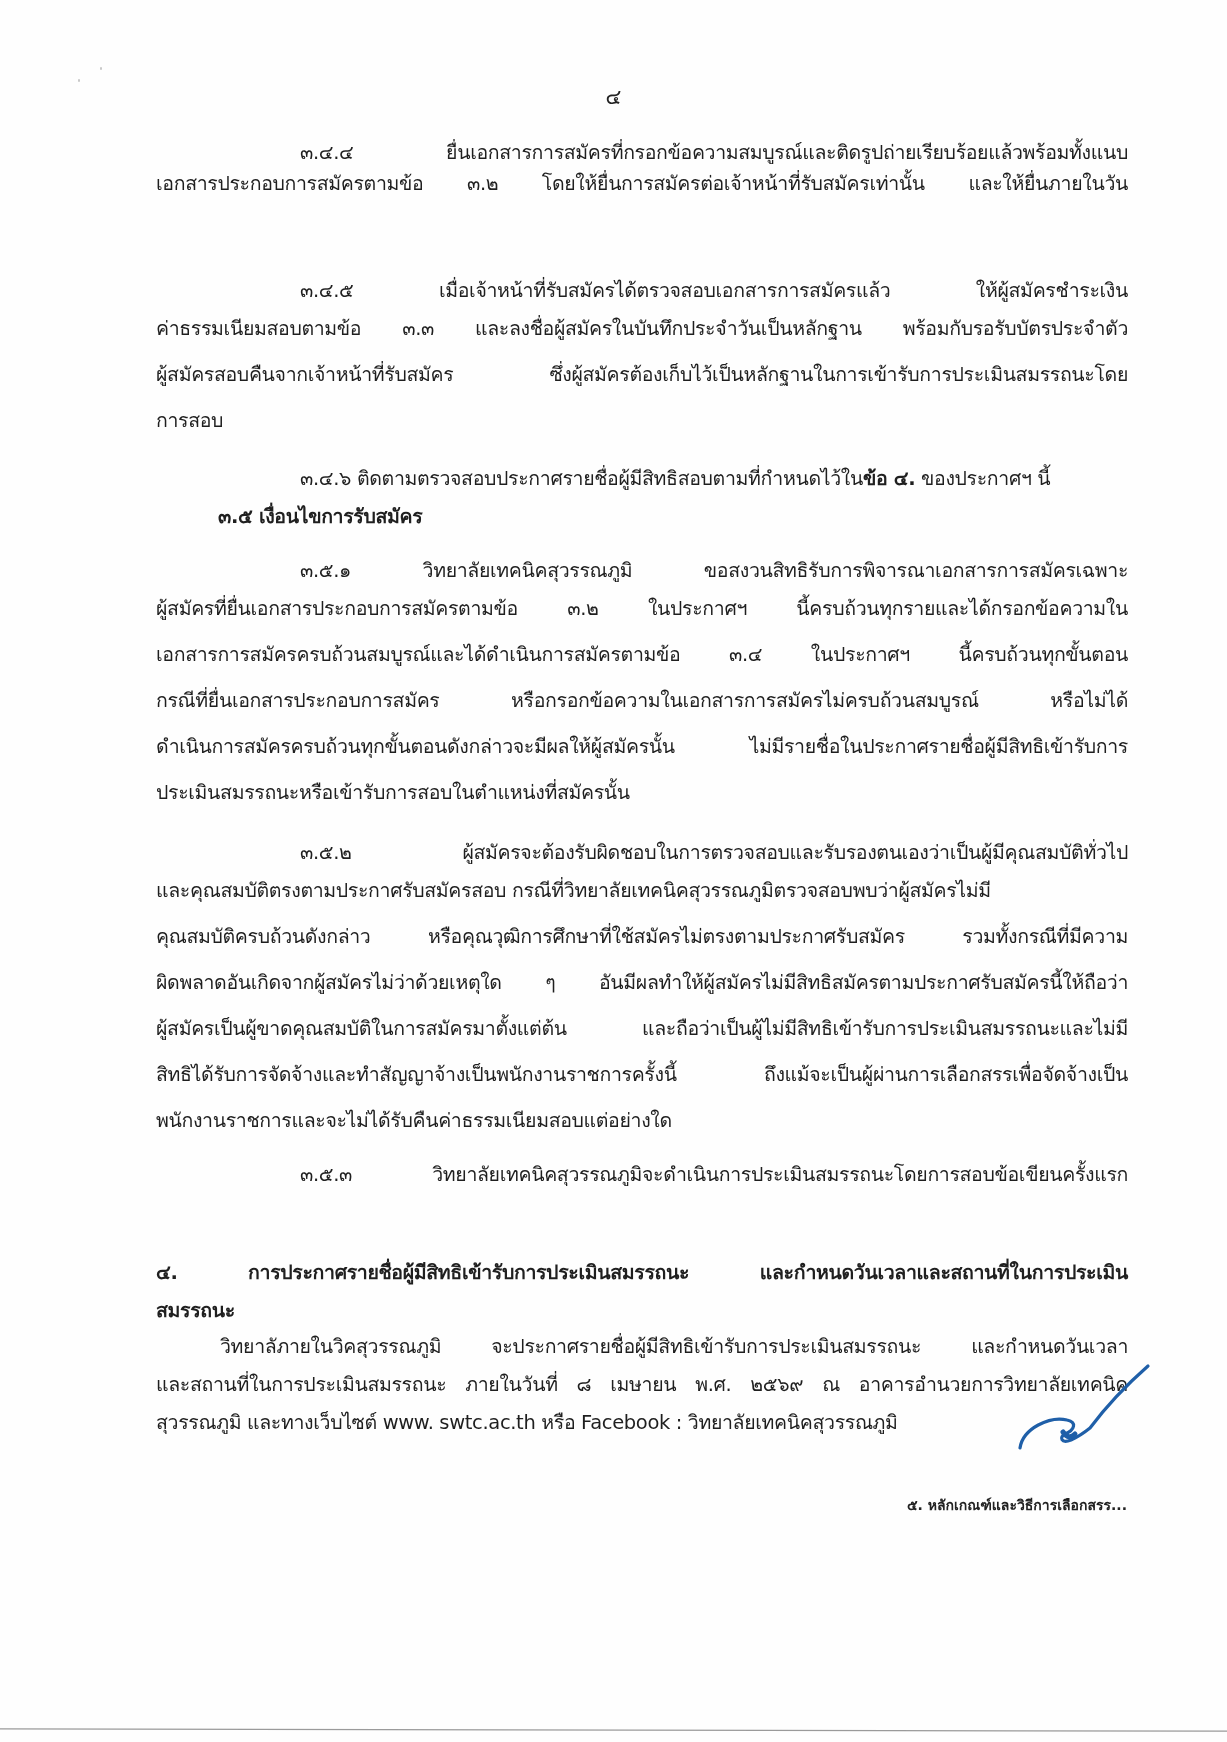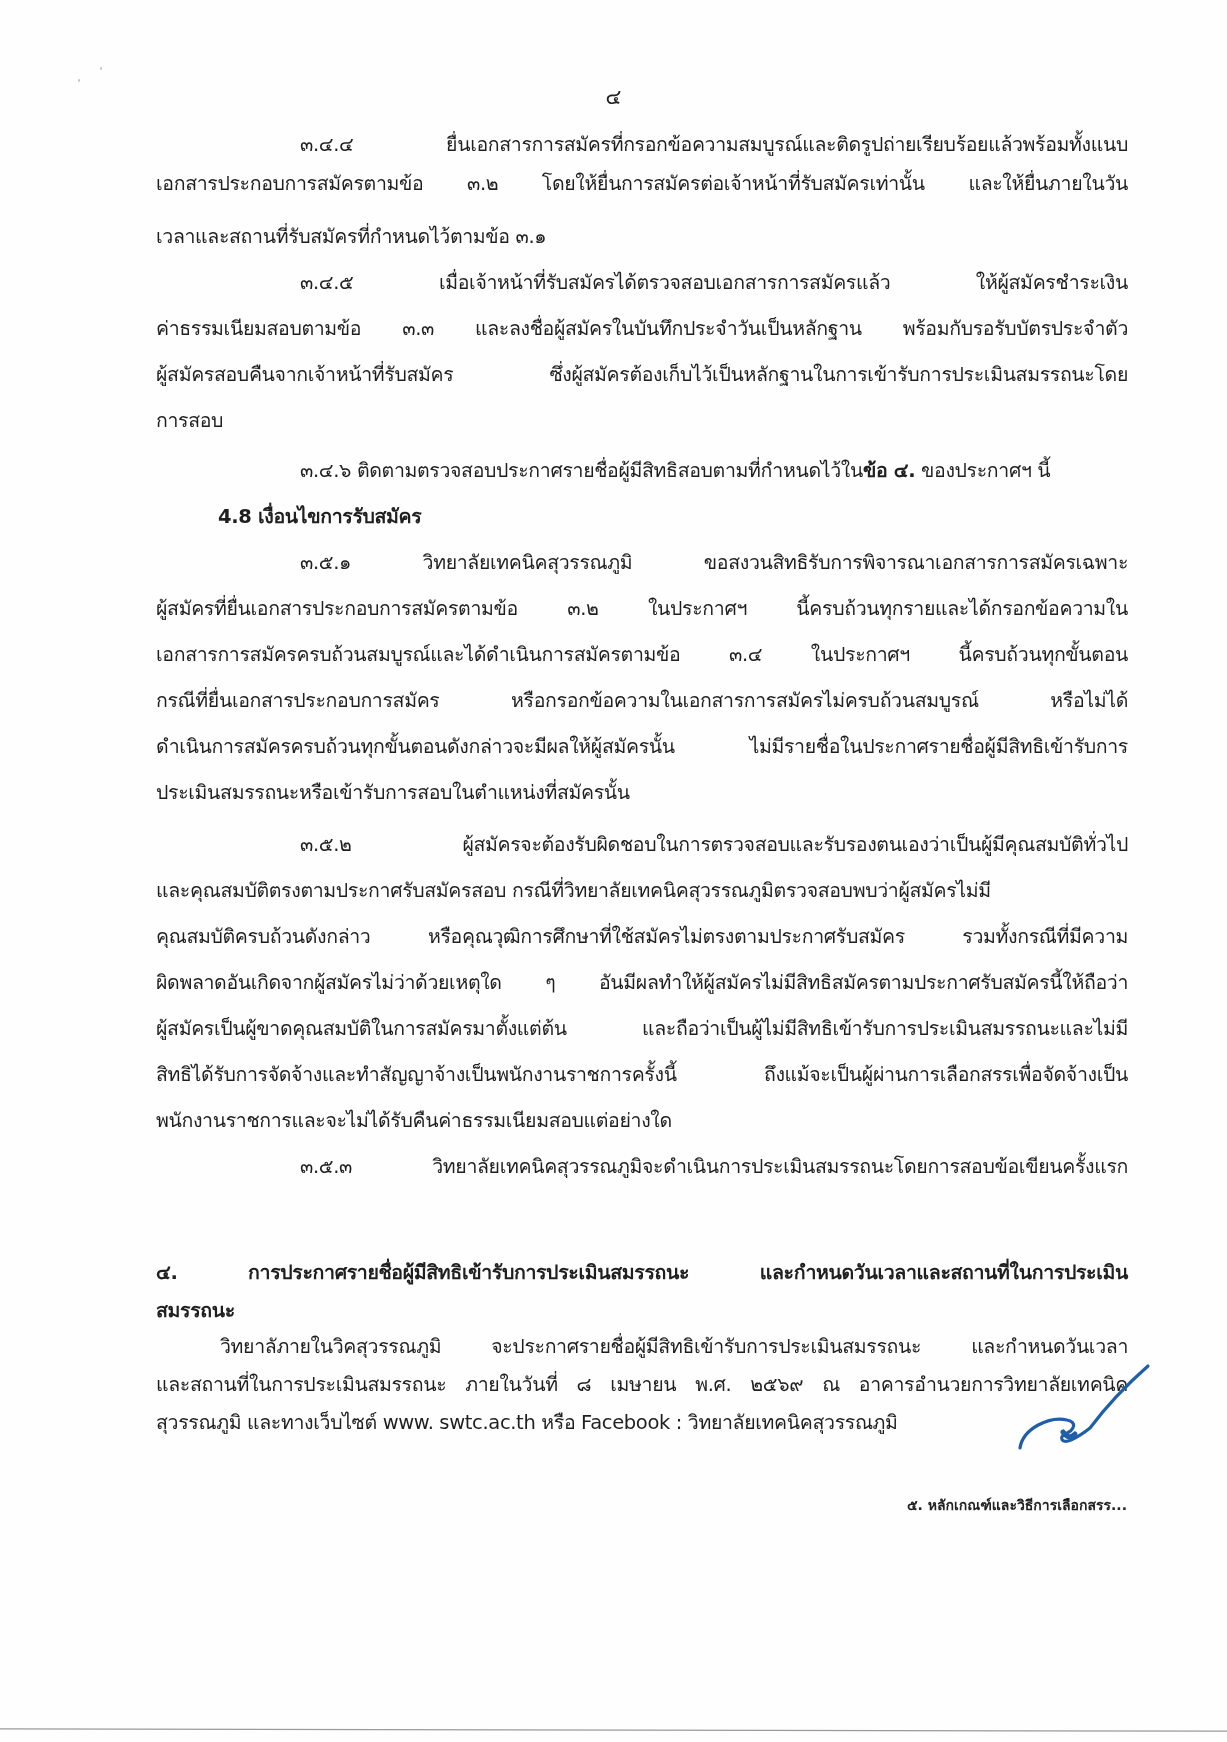--- a/index.html
+++ b/index.html
@@ -44,21 +44,21 @@
       font-size: 19.5px;
       line-height: 30px;
       white-space: nowrap;
       letter-spacing: -0.35px;
       color: #1f1f1f;
     }
     .line.justify {
       text-align: justify;
       text-align-last: justify;
     }
-    .line.indent { left: 300px; width: 828px; }
+    .line.indent { left: 300px; width: 828px; margin-top: 8px; }
     .line.indent2 { left: 220px; width: 908px; }
     .line.heading-sub { left: 218px; font-weight: bold; }
     .line.bold { font-weight: bold; }
     .b { font-weight: bold; }
     .next-ref {
       position: absolute;
       right: 100px;
       top: 1490px;
       font-size: 14px;
       line-height: 30px;
@@ -86,32 +86,31 @@
 
 <div class="page">
 
   <div class="scan-speck" style="left:100px;top:67px;width:2px;height:3px;"></div>
   <div class="scan-speck" style="left:78px;top:79px;width:2px;height:3px;"></div>
 
   <div class="page-number">๔</div>
 
   <div class="line indent justify" style="top:130px;">๓.๔.๔ ยื่นเอกสารการสมัครที่กรอกข้อความสมบูรณ์และติดรูปถ่ายเรียบร้อยแล้วพร้อมทั้งแนบ</div>
   <div class="line justify" style="top:160px;margin-top:9px;">เอกสารประกอบการสมัครตามข้อ  ๓.๒ โดยให้ยื่นการสมัครต่อเจ้าหน้าที่รับสมัครเท่านั้น  และให้ยื่นภายในวัน</div>
-  <div class="line" style="top:222px;">เวลาและสถานที่รับสมัครที่กำหนดไว้ตามข้อ  ๓.๑</div>
 
   <div class="line indent justify" style="top:268px;">๓.๔.๕  เมื่อเจ้าหน้าที่รับสมัครได้ตรวจสอบเอกสารการสมัครแล้ว  ให้ผู้สมัครชำระเงิน</div>
   <div class="line justify" style="top:314px;">ค่าธรรมเนียมสอบตามข้อ  ๓.๓  และลงชื่อผู้สมัครในบันทึกประจำวันเป็นหลักฐาน  พร้อมกับรอรับบัตรประจำตัว</div>
   <div class="line justify" style="top:360px;">ผู้สมัครสอบคืนจากเจ้าหน้าที่รับสมัคร  ซึ่งผู้สมัครต้องเก็บไว้เป็นหลักฐานในการเข้ารับการประเมินสมรรถนะโดย</div>
   <div class="line" style="top:406px;">การสอบ</div>
 
   <div class="line indent" style="top:456px;">
     <span>๓.๔.๖ ติดตามตรวจสอบประกาศรายชื่อผู้มีสิทธิสอบตามที่กำหนดไว้ใน</span><span class="b">ข้อ ๔.</span><span> ของประกาศฯ นี้</span>
   </div>
 
-  <div class="line heading-sub" style="top:502px;">4.8  เงื่อนไขการรับสมัคร</div>
+  <div class="line heading-sub" style="top:502px;">๓.๕  เงื่อนไขการรับสมัคร</div>
 
   <div class="line indent justify" style="top:548px;">๓.๕.๑  วิทยาลัยเทคนิคสุวรรณภูมิ  ขอสงวนสิทธิรับการพิจารณาเอกสารการสมัครเฉพาะ</div>
   <div class="line justify" style="top:594px;">ผู้สมัครที่ยื่นเอกสารประกอบการสมัครตามข้อ  ๓.๒  ในประกาศฯ นี้ครบถ้วนทุกรายและได้กรอกข้อความใน</div>
   <div class="line justify" style="top:640px;">เอกสารการสมัครครบถ้วนสมบูรณ์และได้ดำเนินการสมัครตามข้อ  ๓.๔  ในประกาศฯ  นี้ครบถ้วนทุกขั้นตอน</div>
   <div class="line justify" style="top:686px;">กรณีที่ยื่นเอกสารประกอบการสมัคร  หรือกรอกข้อความในเอกสารการสมัครไม่ครบถ้วนสมบูรณ์  หรือไม่ได้</div>
   <div class="line" style="top:778px;">ประเมินสมรรถนะหรือเข้ารับการสอบในตำแหน่งที่สมัครนั้น</div>
   <div class="line justify" style="top:732px;">ดำเนินการสมัครครบถ้วนทุกขั้นตอนดังกล่าวจะมีผลให้ผู้สมัครนั้น  ไม่มีรายชื่อในประกาศรายชื่อผู้มีสิทธิเข้ารับการ</div>
 
   <div class="line indent justify" style="top:830px;">๓.๕.๒  ผู้สมัครจะต้องรับผิดชอบในการตรวจสอบและรับรองตนเองว่าเป็นผู้มีคุณสมบัติทั่วไป</div>
   <div class="line" style="top:876px; width:940px;">และคุณสมบัติตรงตามประกาศรับสมัครสอบ   กรณีที่วิทยาลัยเทคนิคสุวรรณภูมิตรวจสอบพบว่าผู้สมัครไม่มี</div>

